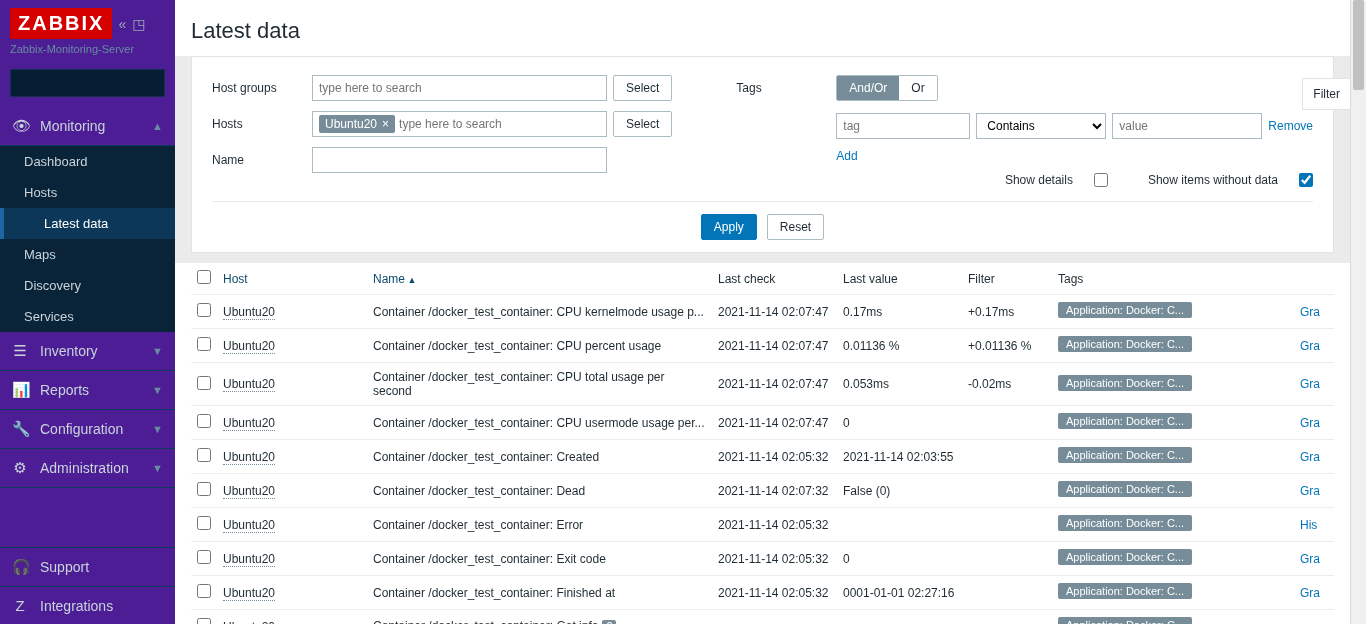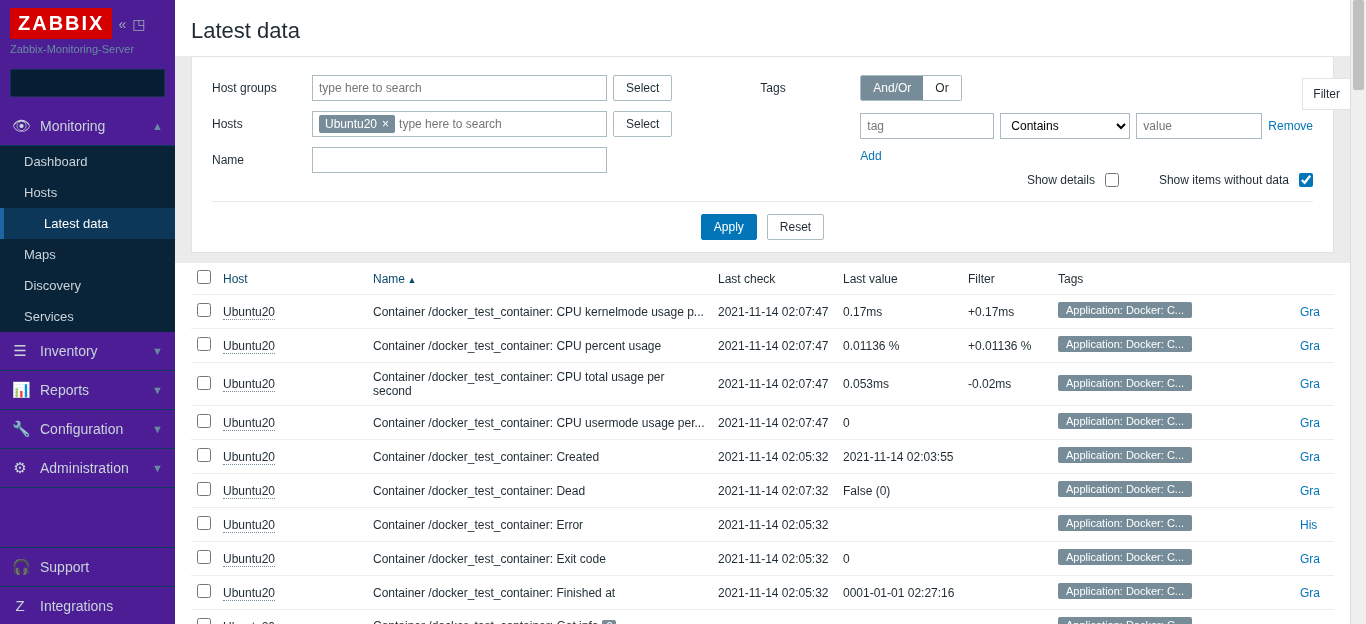--- a/index.html
+++ b/index.html
@@ -42,21 +42,21 @@
 .btn{border:1px solid #acbbc2;background:#fff;color:#1f2c33;padding:5px 12px;cursor:pointer;border-radius:2px;font-size:12px}
 .btn-primary{background:#0275b8;border-color:#0275b8;color:#fff}
 .textinput{border:1px solid #acbbc2;height:26px;padding:0 6px;font-size:12px}
 .segmented{display:inline-flex;border:1px solid #acbbc2;border-radius:2px;overflow:hidden}
 .segmented .seg{padding:5px 12px;cursor:pointer;background:#fff}
 .segmented .seg.active{background:#768d99;color:#fff}
 .tag-filter-row{display:flex;gap:6px;align-items:center;margin-top:6px}
 .select{border:1px solid #acbbc2;height:26px;padding:0 6px;background:#fff}
 .link{color:#0275b8;cursor:pointer}
 .chk{width:14px;height:14px}
-.chk-wrap{display:flex;align-items:flex-end;gap:10px}
+.chk-wrap{display:flex;align-items:flex-end;gap:21px}
 .divider{border-top:1px solid #e6eaec;margin:4px 0 12px}
 .filter-actions{display:flex;justify-content:center;gap:10px}
 
 .table-wrap{flex:1;overflow:auto;padding:0 16px 8px}
 table{width:100%;border-collapse:collapse}
 th,td{text-align:left;padding:7px 6px;border-bottom:1px solid #ebeef0;vertical-align:middle}
 th{color:#1f2c33;font-weight:normal}
 th .sortable{color:#0c4a6e;cursor:pointer}
 th .sort-asc::after{content:" \25B2";font-size:9px}
 td.chk-cell,th.chk-cell{width:26px}
@@ -177,21 +177,21 @@
             <div class="fcontrol" style="flex-direction:column;align-items:flex-start">
               <div class="segmented">
                 <span class="seg active">And/Or</span>
                 <span class="seg">Or</span>
               </div>
               <div class="tag-filter-row">
                 <input class="textinput" style="width: 134px;" placeholder="tag">
                 <select class="select" style="width:130px">
                   <option>Contains</option>
                 </select>
-                <input class="textinput" style="width: 126px;" placeholder="value">
+                <input class="textinput" style="width: 150px;" placeholder="value">
                 <span class="link">Remove</span>
               </div>
               <div style="margin-top:4px">
                 <span class="link">Add</span>
               </div>
             </div>
           </div>
           <div class="frow" style="justify-content:space-between">
             <div style="display:flex;align-items:center;gap:40px;width:100%">
               <div class="chk-wrap" style="margin-left:auto">

